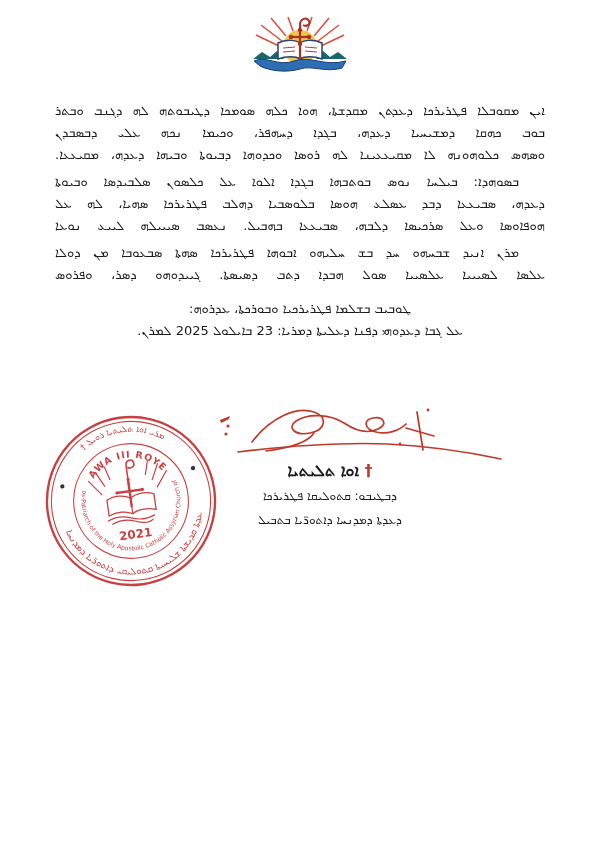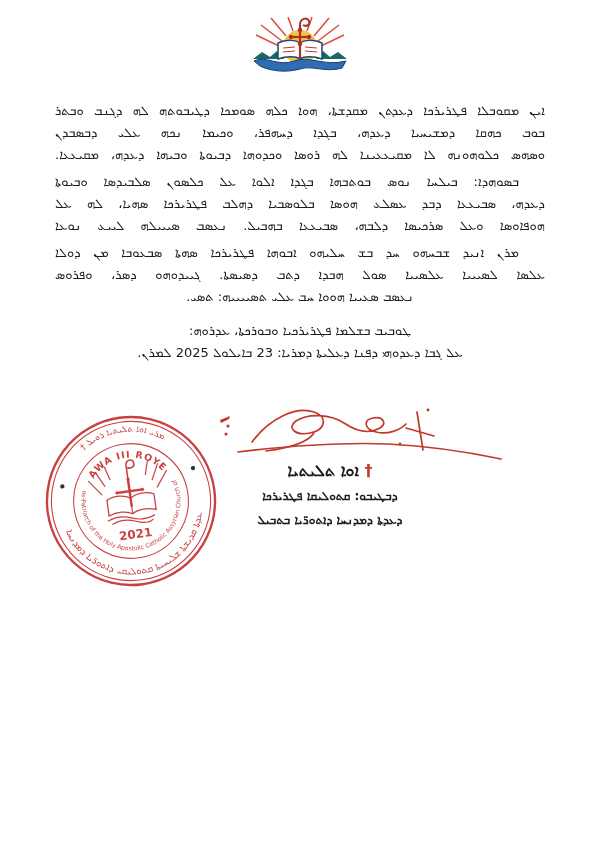--- a/index.html
+++ b/index.html
@@ -14,21 +14,21 @@
   .tline.j{text-align:justify;text-align-last:justify;}
   .tline.c{text-align:center;text-align-last:center;}
   .tline.ind{padding-right:26px;}
   .tline.gap{margin-top:5px;}
   .tline.biggap{margin-top:12px;}
   
   .signature{position:absolute;left:218px;top:396px;}
   .sigblock{position:absolute;left:230px;top:458px;width:200px;direction:rtl;text-align:center;}
   .sigblock .name{font-size:16px;font-weight:bold;line-height:26px;letter-spacing:1px;}
   .sigblock .name .cross{color:#c0392b;font-weight:bold;}
-  .sigblock .title{font-size:12px;line-height:24px;font-weight:bold;}
+  .sigblock .title{font-size:12px;line-height:24px;}
   
   .seal{position:absolute;left:44px;top:414px;width:174px;height:174px;transform:rotate(-8deg);opacity:.92;}
   
   .pagenum{position:absolute;top:764px;left:0;width:100%;text-align:center;
            font-size:12px;letter-spacing:2px;color:#3c3c3c;}
 </style>
 </head>
 <body>
 
 <div class="page">
@@ -71,21 +71,20 @@
 
   <div class="textblock">
     <div class="tline j">ܐܝܢ ܡܩܘܒܠܐ ܦܛܪܝܪܟܐ ܕܥܕܬܢ ܡܩܕܫܬܐ، ܗܘܐ ܟܠܗ ܣܘܡܟܐ ܕܛܝܒܘܬܗ ܠܗ ܕܓܢܒ ܘܒܬܪ</div>
     <div class="tline j">ܒܘܒ ܟܗܩܐ ܕܡܫܝܚܝܐ ܕܥܕܗ، ܒܓܕܐ ܕܚܗܦܪ، ܘܟܝܡܐ ܢܟܗ ܥܠܝ ܕܒܣܒܕܢ</div>
     <div class="tline j">ܘܣܗܣ ܟܠܘܗܘܢܗ ܠܐ ܡܩܝܥܥܝܢܐ ܠܗ ܪܘܣܐ ܘܟܕܘܗܐ ܕܒܝܘܬܐ ܘܒܝܗܐ ܕܥܕܗ، ܡܩܝܥܥܐ.</div>
     <div class="tline j ind gap">ܒܣܘܗܕܐ: ܒܝܠܚܐ ܢܘܣ ܒܘܬܒܗܐ ܒܓܕܐ ܐܠܘܐ ܥܠ ܟܠܣܘܢ ܣܠܒܝܕܣܐ ܘܒܝܘܬܐ</div>
     <div class="tline j">ܕܥܕܗ، ܣܒܝܥܥܐ ܕܒܕ ܥܣܠܥ ܗܘܣܐ ܒܠܘܣܒܝܐ ܕܗܠܒ ܦܛܪܝܪܟܐ ܣܗܝܐ، ܠܗ ܥܠ</div>
     <div class="tline j">ܗܘܦܐܘܣܐ ܘܥܠ ܣܪܟܝܣܐ ܕܠܒܗ، ܣܒܝܥܥܐ ܒܗܒܝܠ. ܢܥܣܒ ܣܝܝܝܠܗ ܠܝܝܥ ܢܘܥܐ</div>
     <div class="tline j ind gap">ܡܪܢ ܐܢܝܕ ܫܒܚܗܘ ܚܕ ܒܫ ܚܠܝܗܘ ܐܒܘܗܐ ܦܛܪܝܪܟܐ ܣܗܬܐ ܣܒܥܘܒܐ ܡܢ ܕܘܠܐ</div>
     <div class="tline j">ܥܠܣܐ ܠܣܝܝܝܐ ܥܠܣܝܝܐ ܣܘܠ ܗܒܕܐ ܕܬܒ ܕܣܝܣܬܐ. ܓܝܝܕܘܗܘ ܕܣܪ، ܘܦܪܘܣ</div>
-    <div class="tline c">ܢܥܣܒ ܣܥܝܝܐ ܗܘܘܐ ܚܒ ܥܠܝ ܬܣܝܝܝܝܗ: ܬܣܝ.</div>
     <div class="tline c biggap">ܛܘܒܝܒ ܒܫܠܡܐ ܦܛܪܝܪܟܝܐ ܘܒܘܪܟܬܐ، ܥܕܪܘܗ:</div>
     <div class="tline c">ܥܠ ܓܒܐ ܕܥܕܘܗܝ ܕܦܢܐ ܕܥܠܝܬܐ ܕܡܪܝܐ: 23 ܒܐܝܠܘܠ 2025 ܠܡܪܢ.</div>
   </div>
 
   <div class="signature">
     <svg width="300" height="70" viewBox="0 0 300 70">
       <g stroke="#c0392b" fill="none" stroke-width="1.7" stroke-linecap="round">
         <path d="M34,46 C52,22 78,10 96,16 C110,21 108,34 92,37 C78,40 68,32 78,25 C90,17 112,18 126,27 C138,35 150,38 160,33 C170,29 166,20 155,22 C145,24 146,33 158,36 C170,39 182,34 188,28"></path>
         <path d="M96,37 C90,46 72,52 48,55"></path>
         <path d="M20,56 C70,50 120,46 170,48 C210,50 250,56 283,63"></path>

